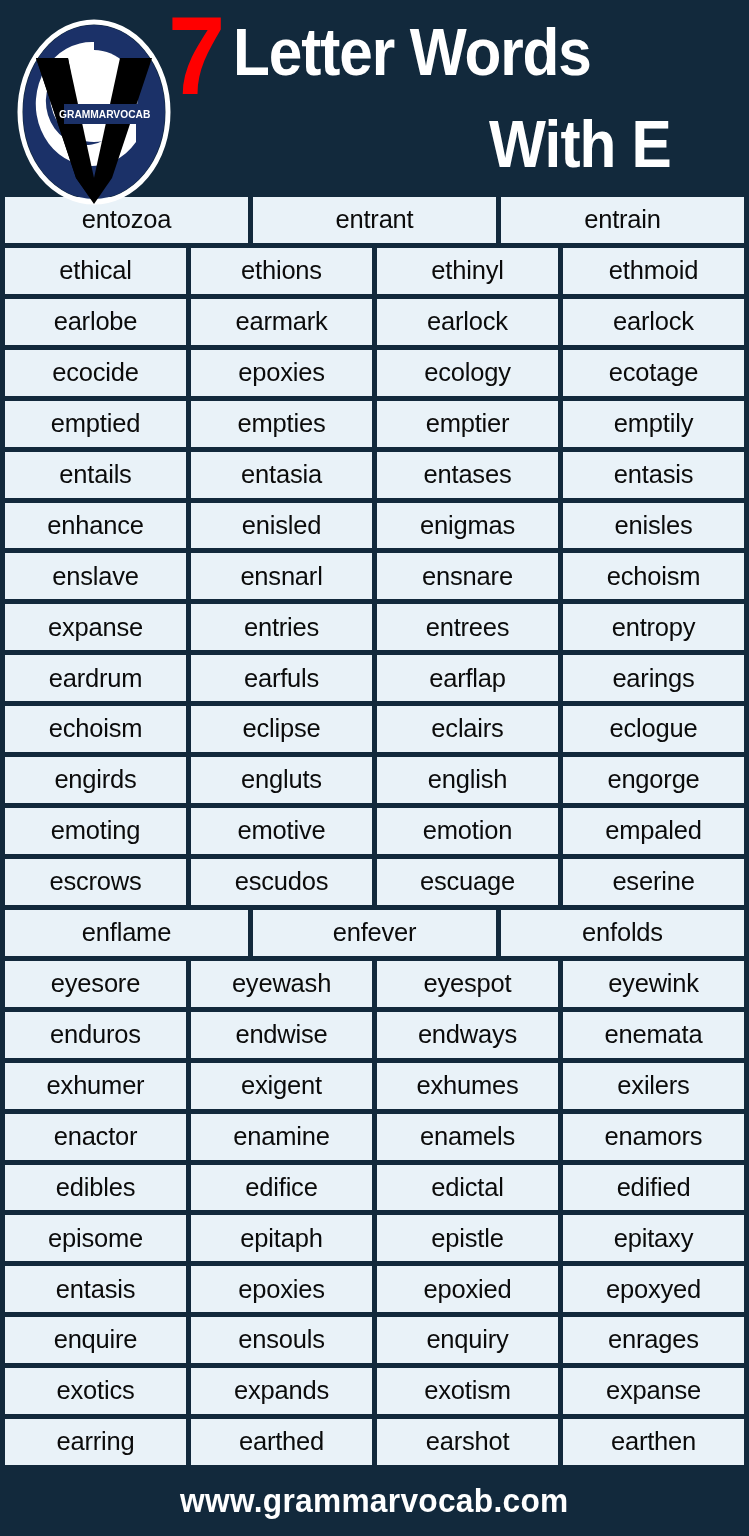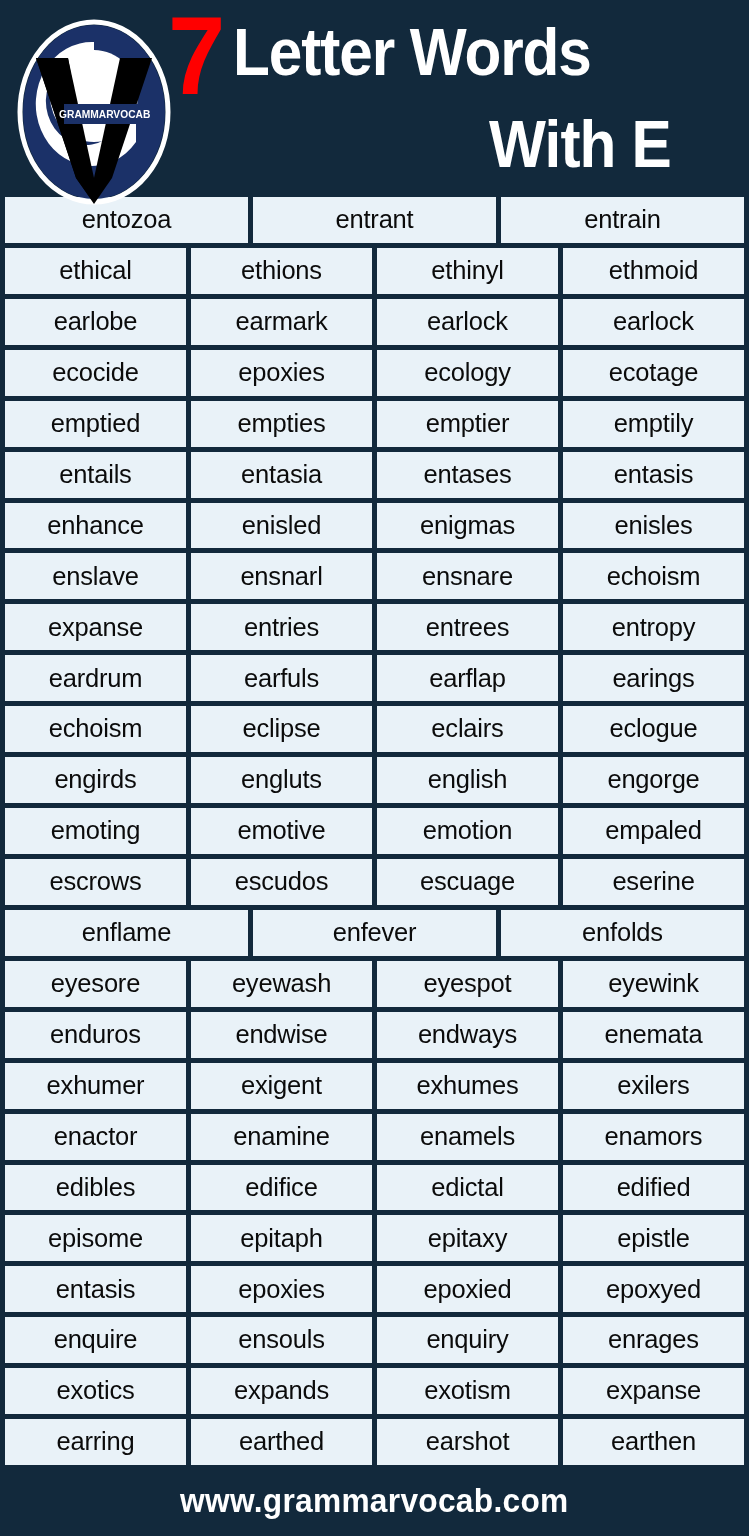--- a/index.html
+++ b/index.html
@@ -470,24 +470,24 @@
         </div>
       </div>
       <div class="grid-row">
         <div class="cell">
           <span class="cell-text">episome</span>
         </div>
         <div class="cell">
           <span class="cell-text">epitaph</span>
         </div>
         <div class="cell">
+          <span class="cell-text">epistle</span>
+        </div>
+        <div class="cell">
           <span class="cell-text">epitaxy</span>
-        </div>
-        <div class="cell">
-          <span class="cell-text">epistle</span>
         </div>
       </div>
       <div class="grid-row">
         <div class="cell">
           <span class="cell-text">entasis</span>
         </div>
         <div class="cell">
           <span class="cell-text">epoxies</span>
         </div>
         <div class="cell">

